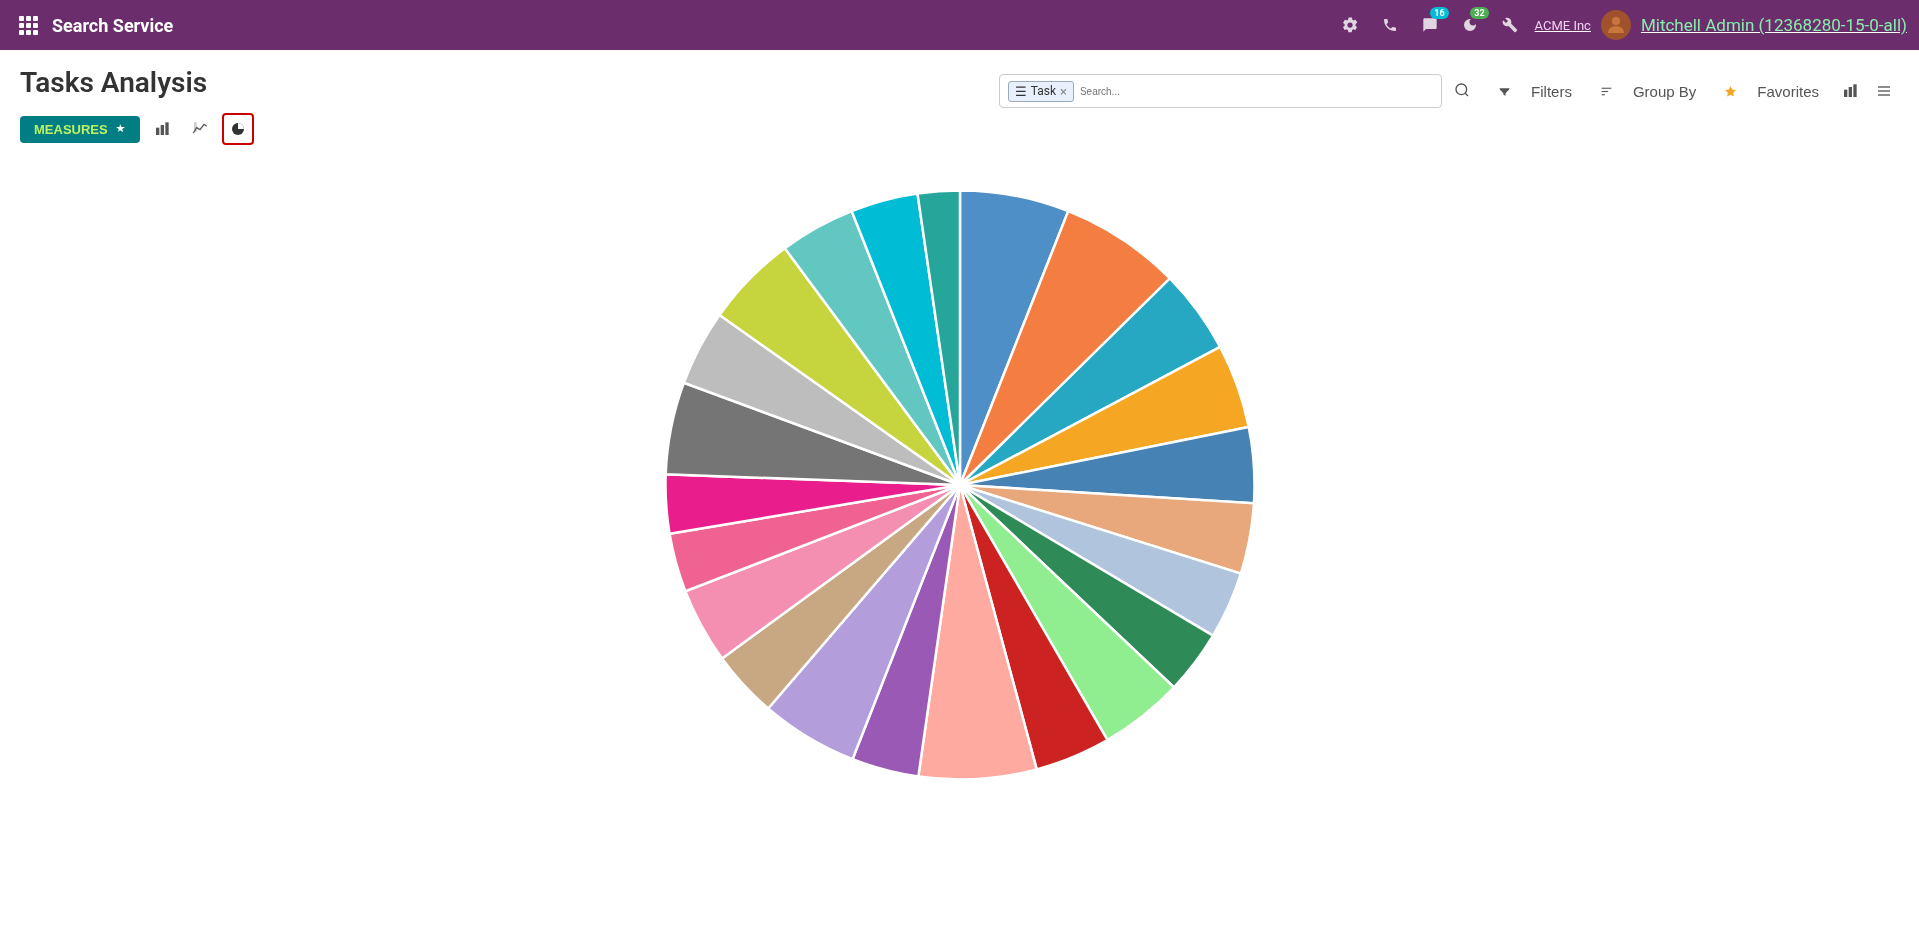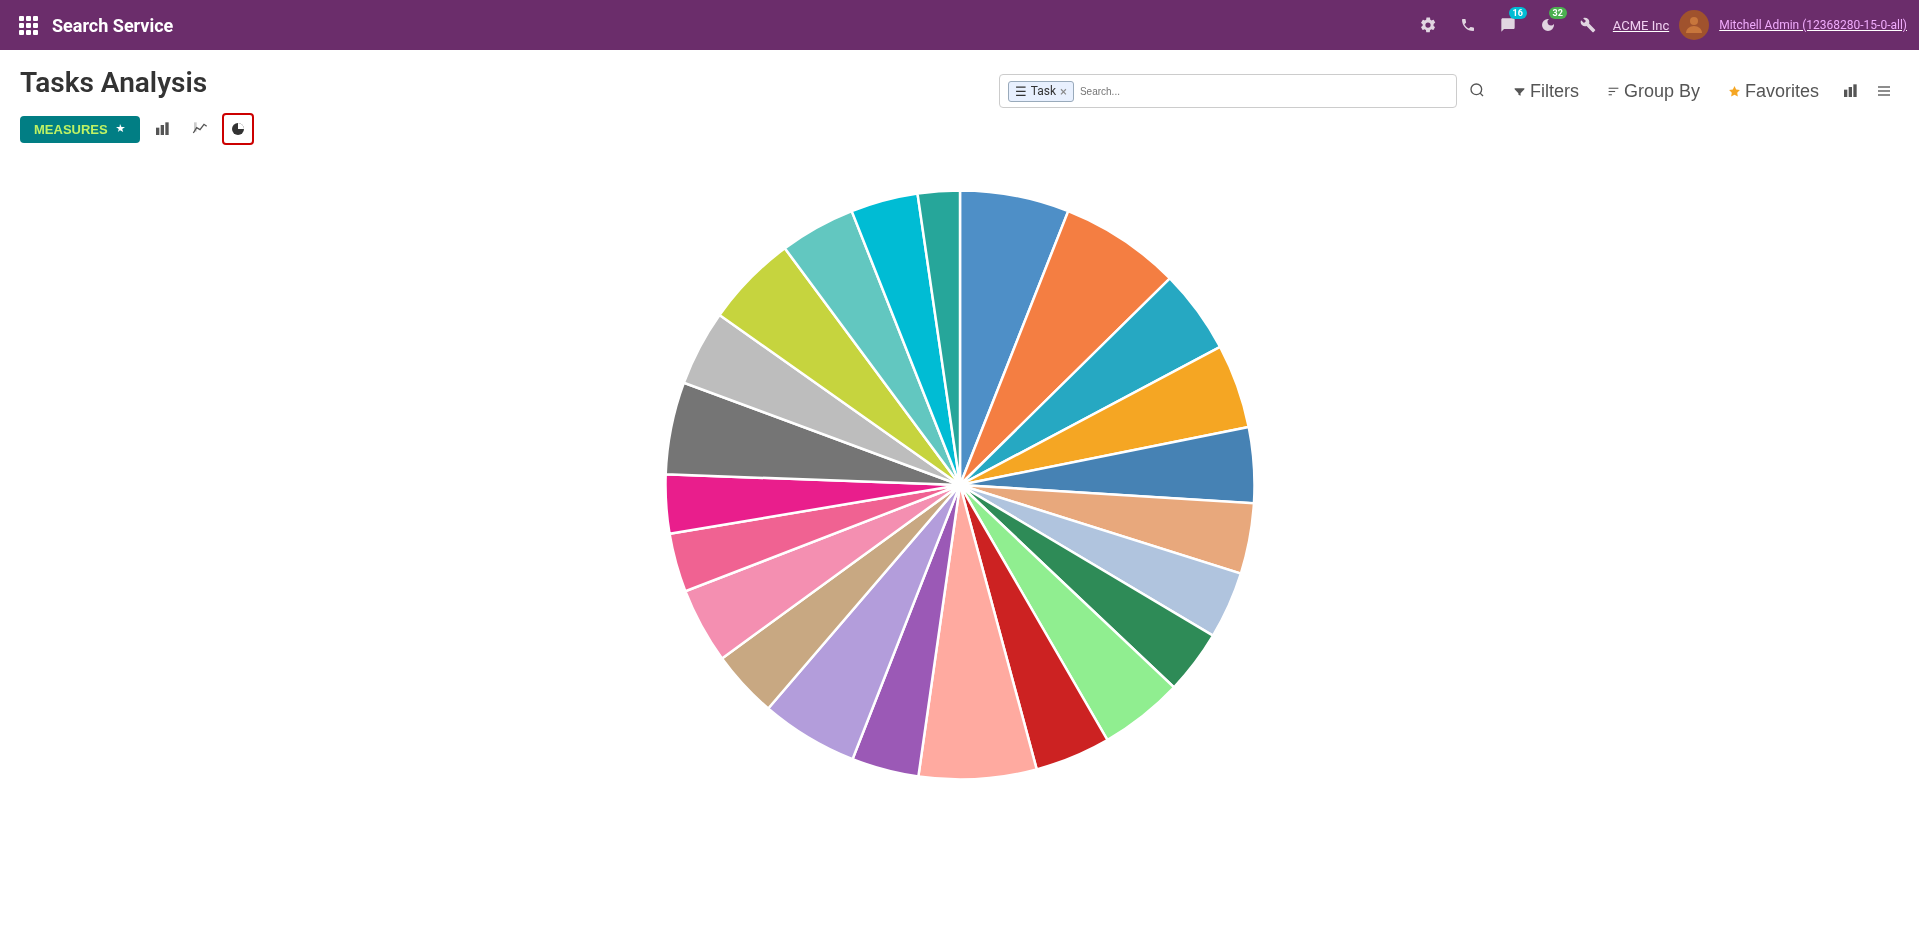--- a/index.html
+++ b/index.html
@@ -46,21 +46,21 @@
     }
     .badge.green { background: #4caf50; }
     .topnav-company {
       color: #f0d0f0; font-size: 13px; cursor: pointer;
     }
     .topnav-avatar {
       width: 30px; height: 30px; border-radius: 50%; background: #a0522d;
       display: flex; align-items: center; justify-content: center; font-size: 11px; color: #fff; overflow: hidden;
     }
     .topnav-user {
-      color: #f0abfc; font-size: 12px; cursor: pointer; white-space: nowrap;
+      color: #86efac; font-size: 17px; cursor: pointer; white-space: nowrap;
     }
 
     
     .main-content { padding: 16px 20px; }
 
     
     .page-title { font-size: 28px; font-weight: 600; color: #333; margin-bottom: 14px; }
     .measures-btn {
       background: #017e84; color: #bef264; border: none; padding: 6px 14px;
       font-size: 13px; font-weight: 600; border-radius: 4px; cursor: pointer;
@@ -88,22 +88,22 @@
     .search-input {
       border: none; outline: none; flex: 1; font-size: 10px; color: #555;
     }
     .search-btn {
       background: none; border: none; cursor: pointer; color: #555; padding: 4px;
     }
     .filter-controls {
       display: flex; align-items: center; gap: 12px; margin-left: 8px;
     }
     .filter-btn {
-      background: none; border: none; cursor: pointer; font-size: 18px; color: #555;
-      display: flex; align-items: center; gap: 4px; padding: 4px 8px;
+      background: none; border: none; cursor: pointer; font-size: 15px; color: #555;
+      display: flex; align-items: center; gap: 20px; padding: 4px 8px;
     }
     .view-btns {
       display: flex; gap: 4px;
     }
     .view-btn {
       background: none; border: 1px solid transparent; width: 30px; height: 30px;
       display: flex; align-items: center; justify-content: center;
       border-radius: 4px; cursor: pointer; color: #555;
     }
 

